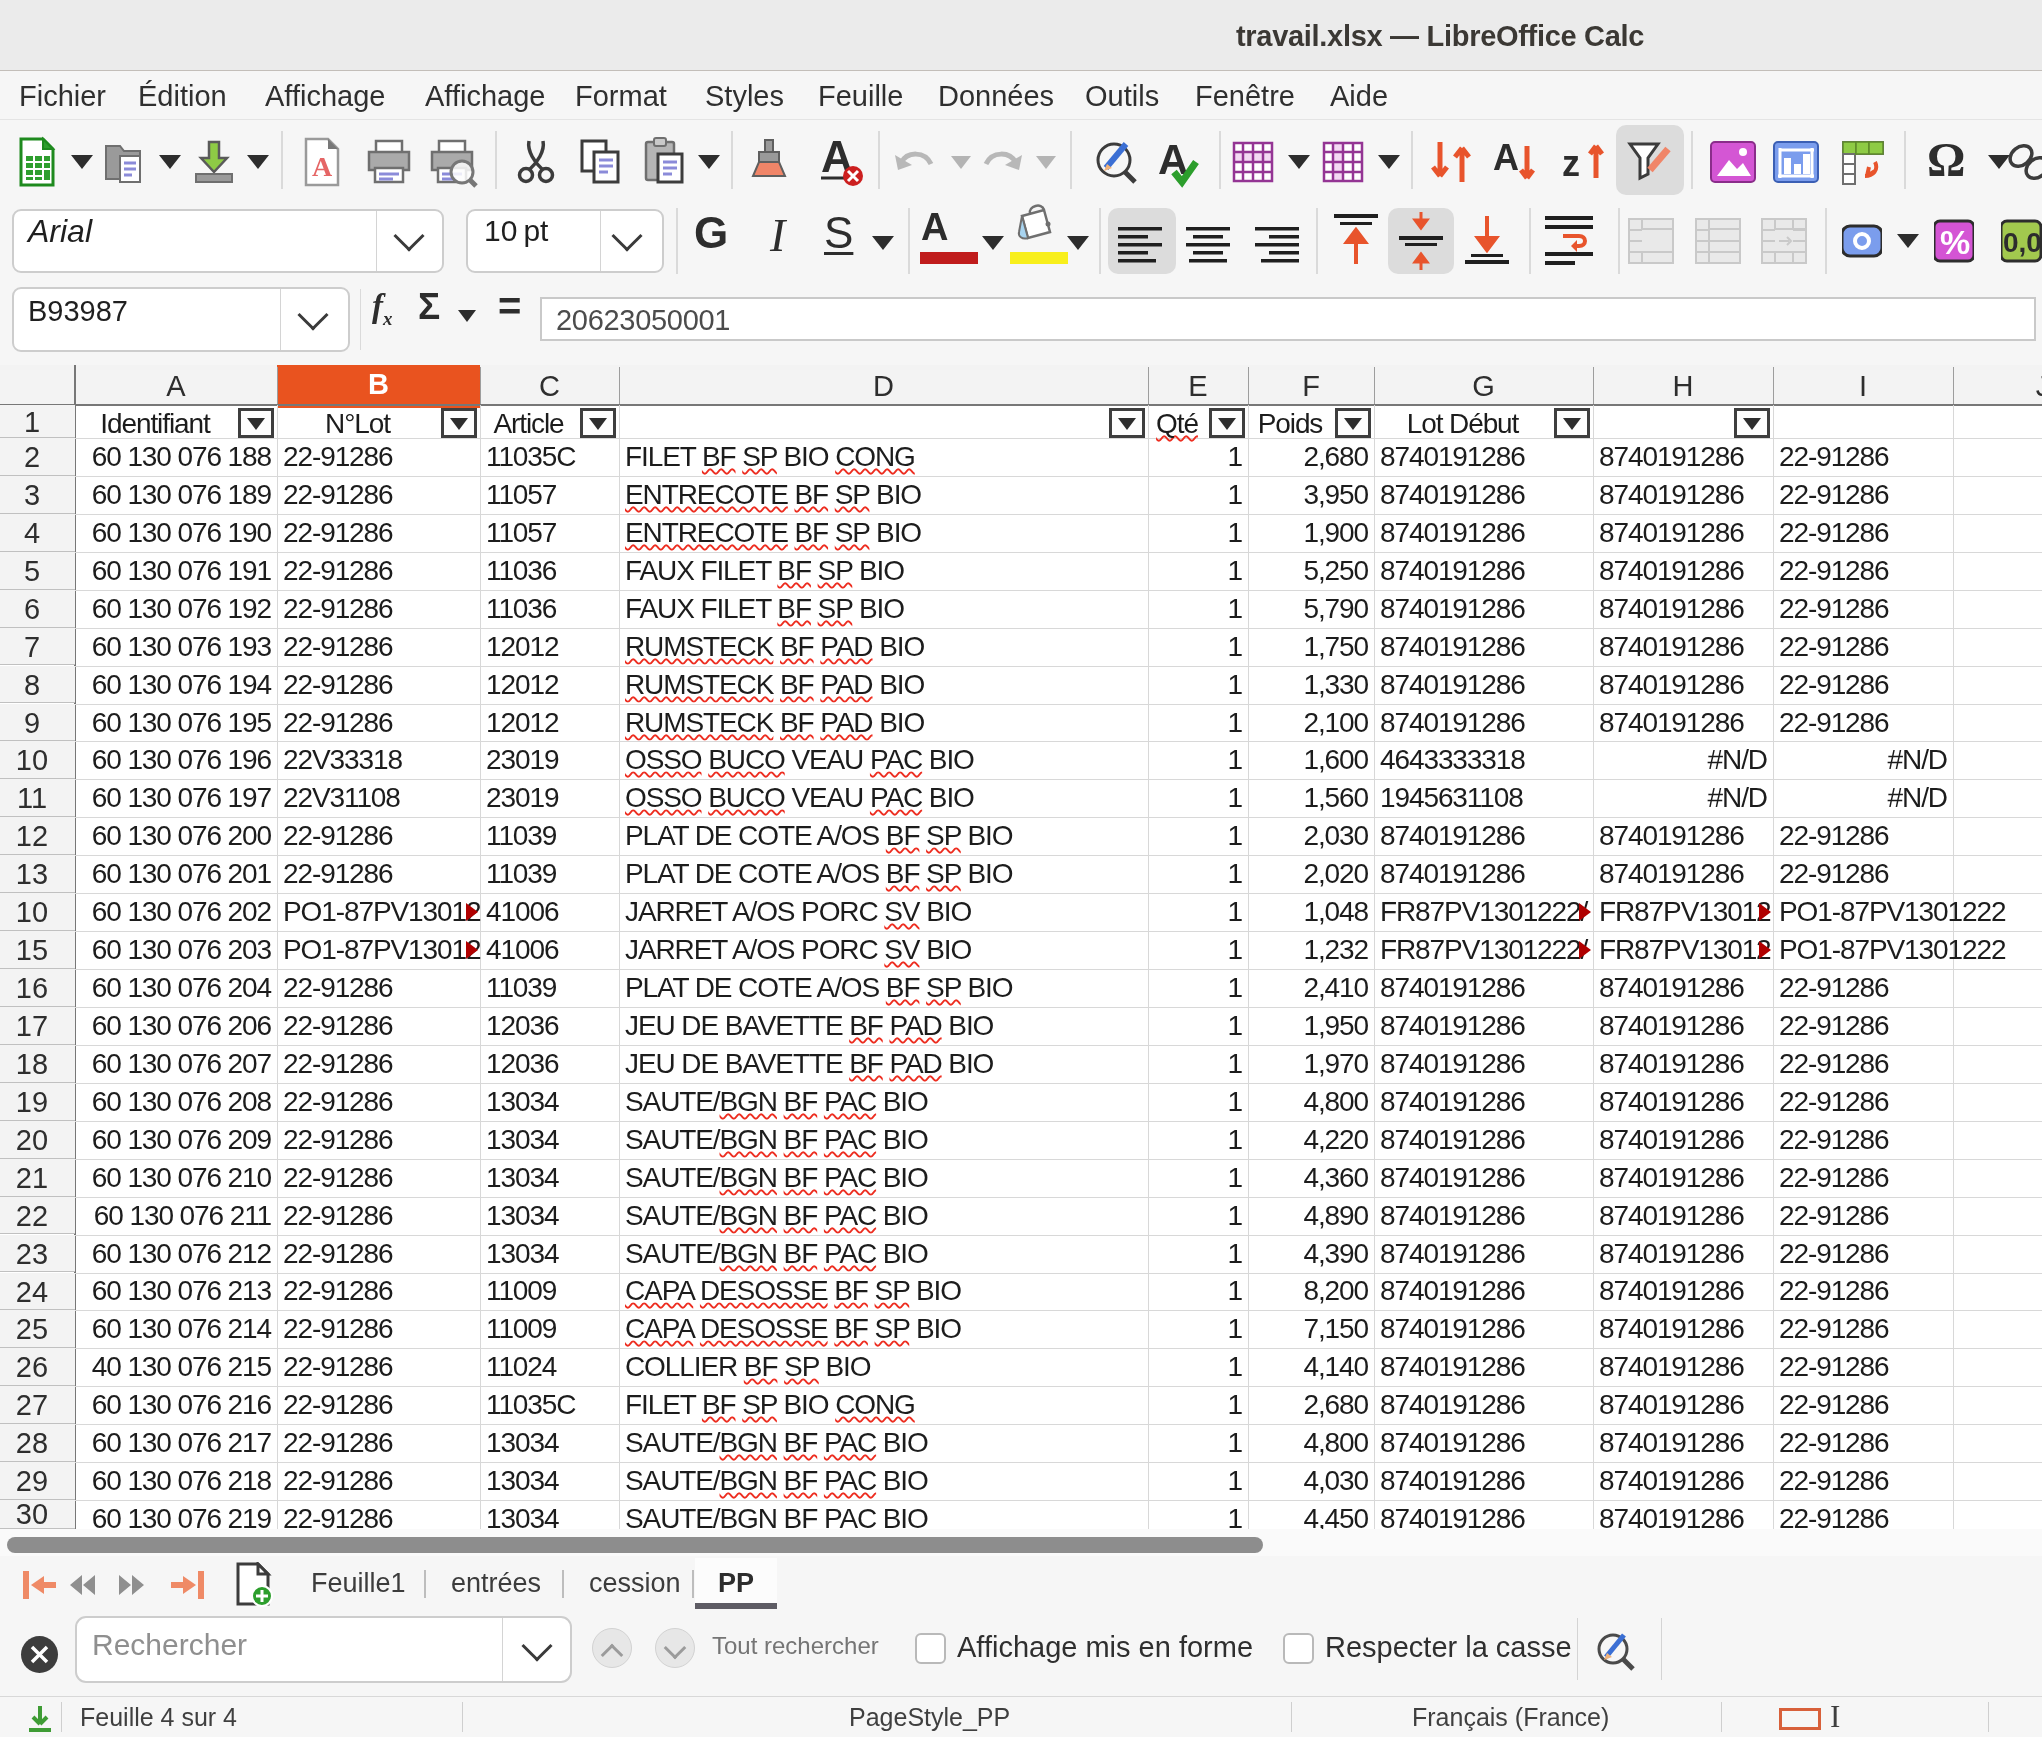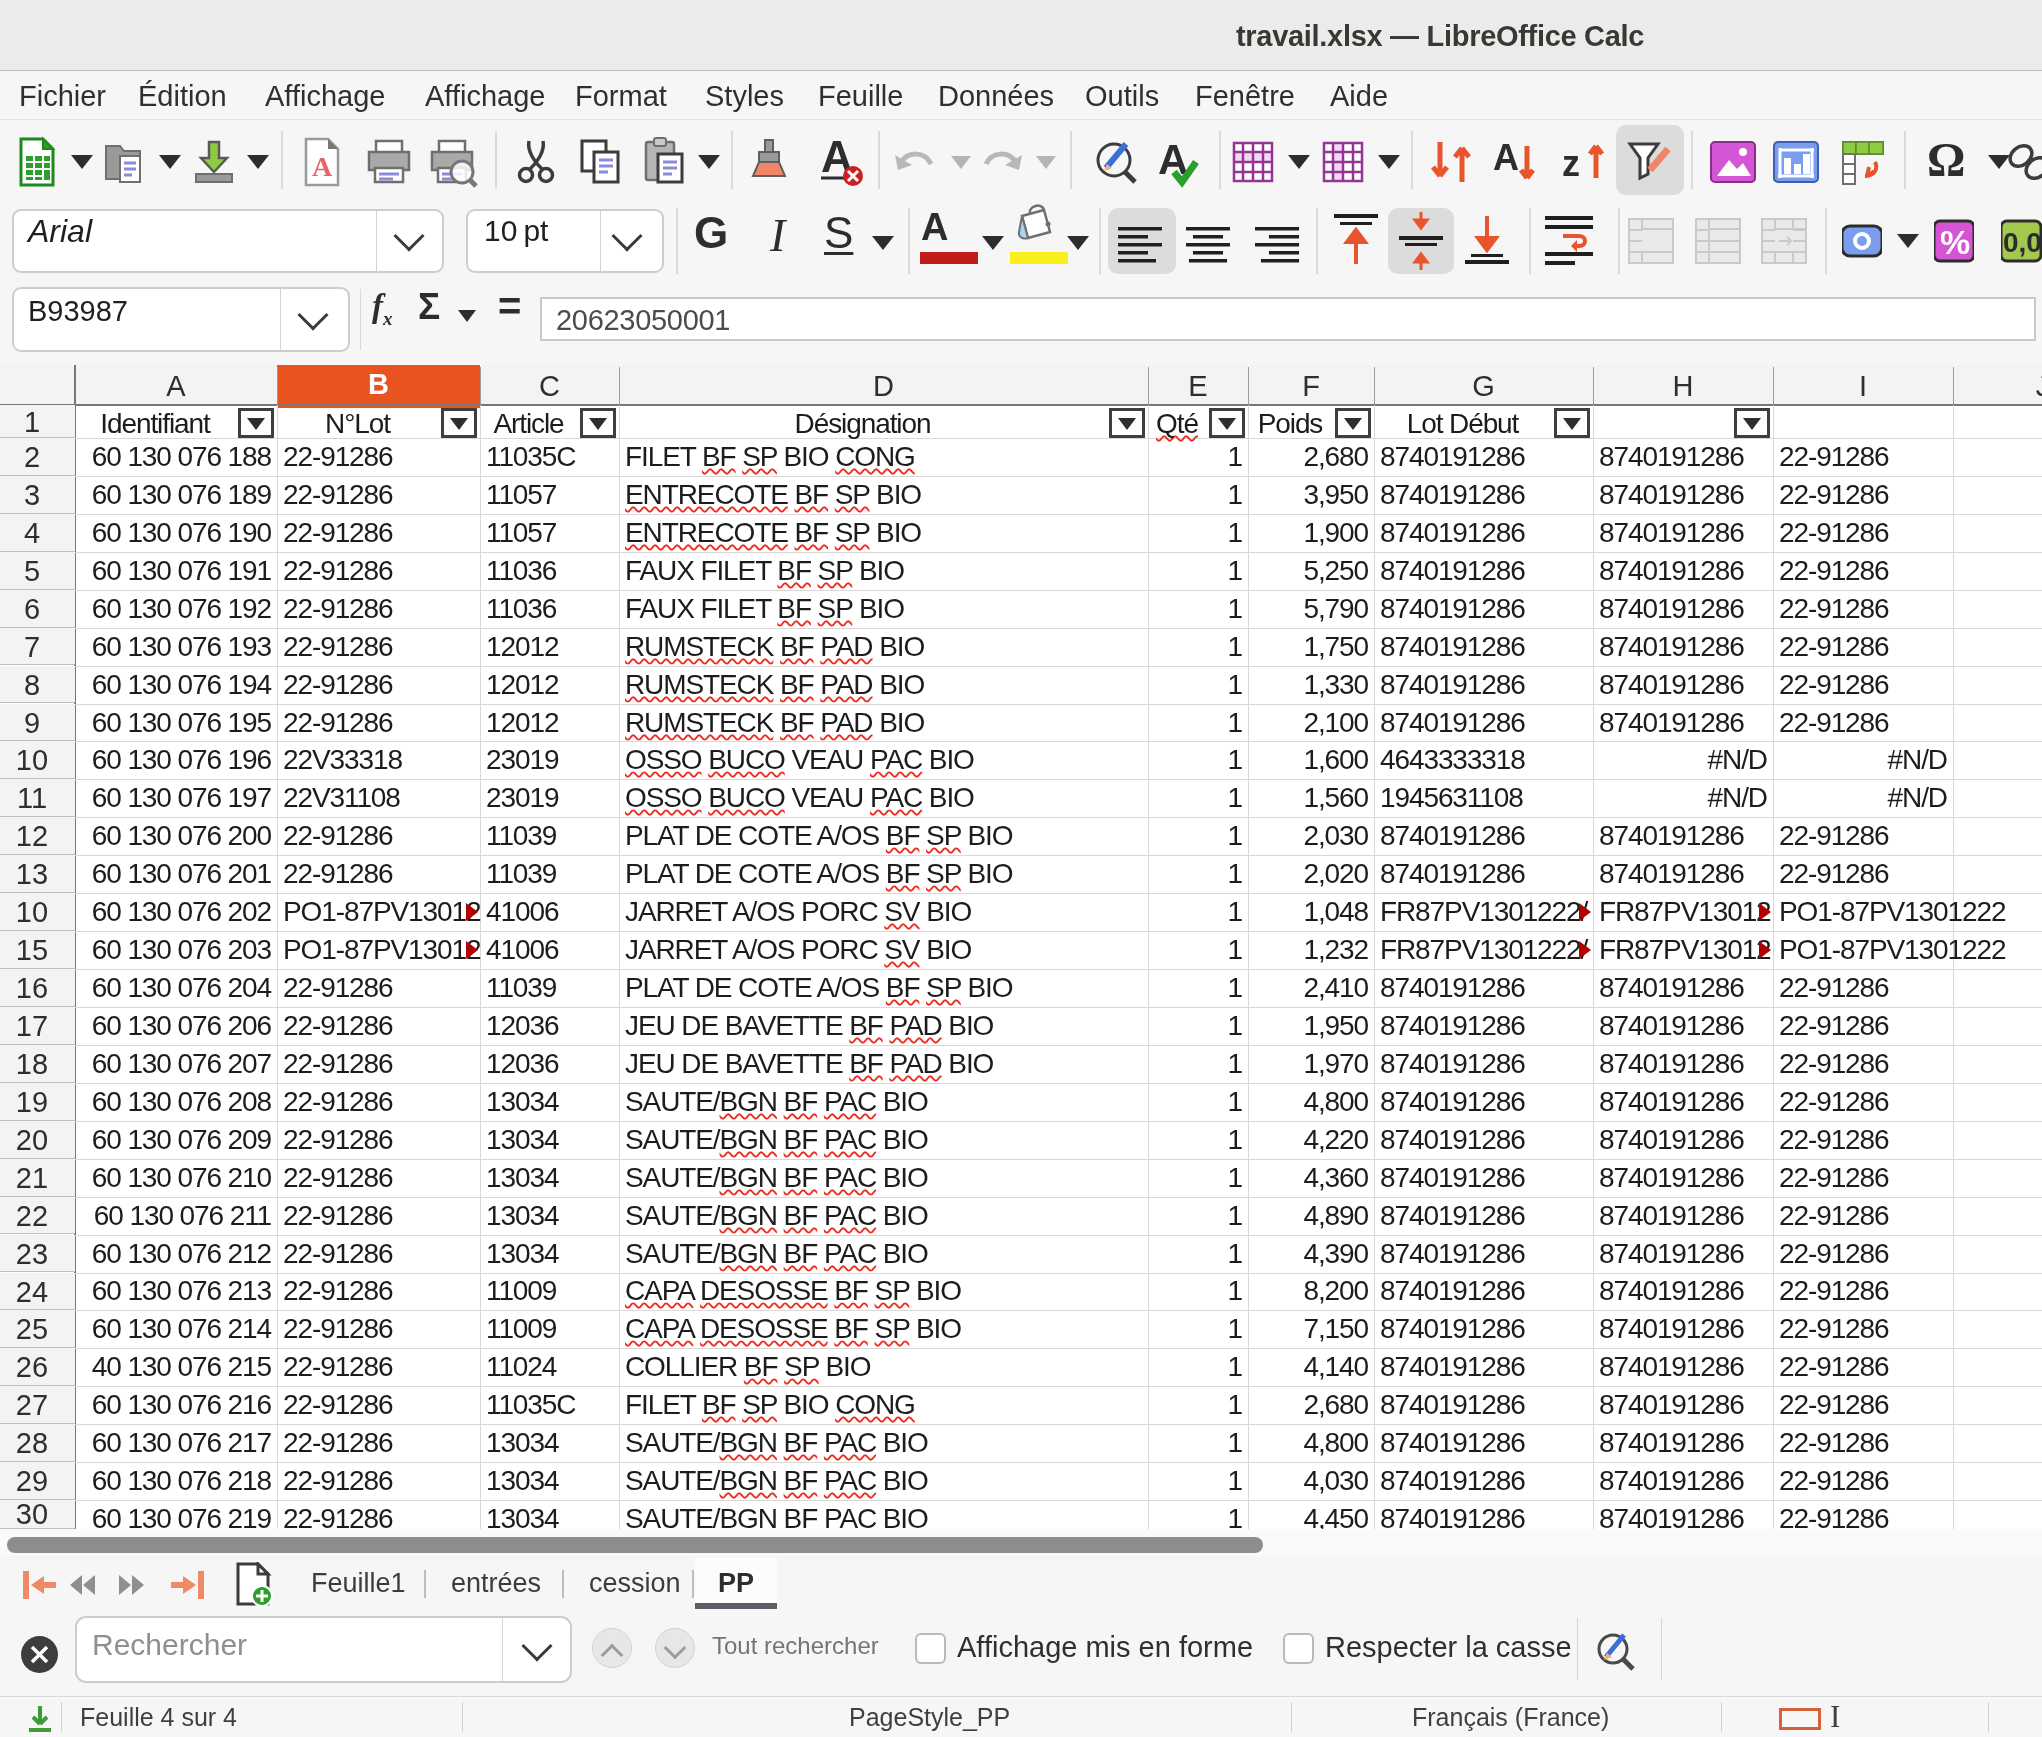--- a/index.html
+++ b/index.html
@@ -531,21 +531,20 @@
       <i></i>
     </div>
 <span class="c" style="left:277px;top:42px;width:161px;text-align:center;font-size:28px">N°Lot</span>
 <div class="fbtn" style="left:441px;top:43px">
       <i></i>
     </div>
 <span class="c" style="left:480px;top:42px;width:97px;text-align:center;font-size:28px">Article</span>
 <div class="fbtn" style="left:580px;top:43px">
       <i></i>
     </div>
-<span class="c" style="left:619px;top:42px;width:487px;text-align:center;font-size:28px">Désignation</span>
 <div class="fbtn" style="left:1109px;top:43px">
       <i></i>
     </div>
 <span class="c" style="left:1148px;top:42px;width:58px;text-align:center;font-size:28px"><u class="sq">Qté</u></span>
 <div class="fbtn" style="left:1209px;top:43px">
       <i></i>
     </div>
 <span class="c" style="left:1248px;top:42px;width:84px;text-align:center;font-size:28px">Poids</span>
 <div class="fbtn" style="left:1335px;top:43px">
       <i></i>

